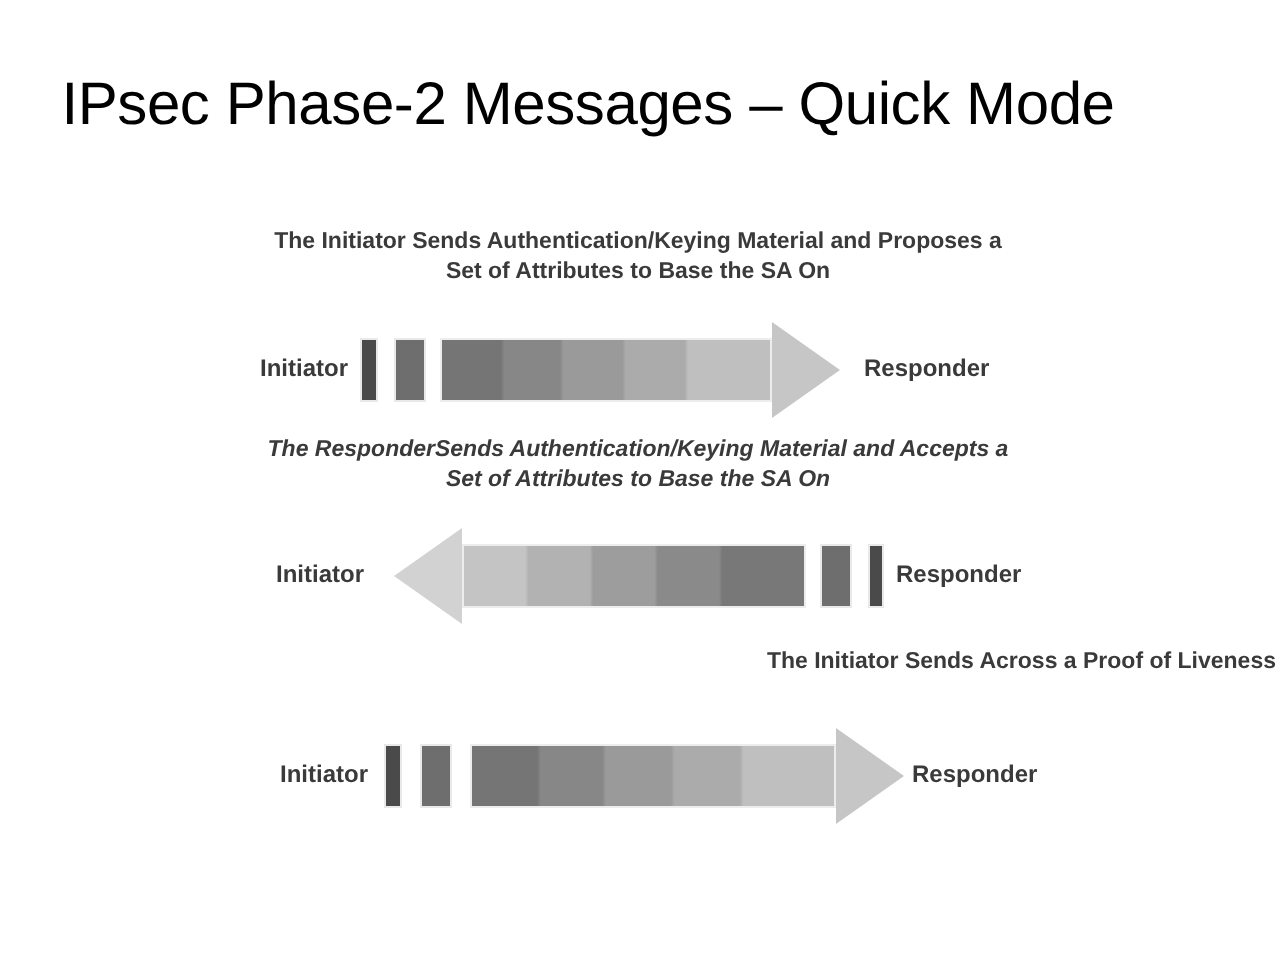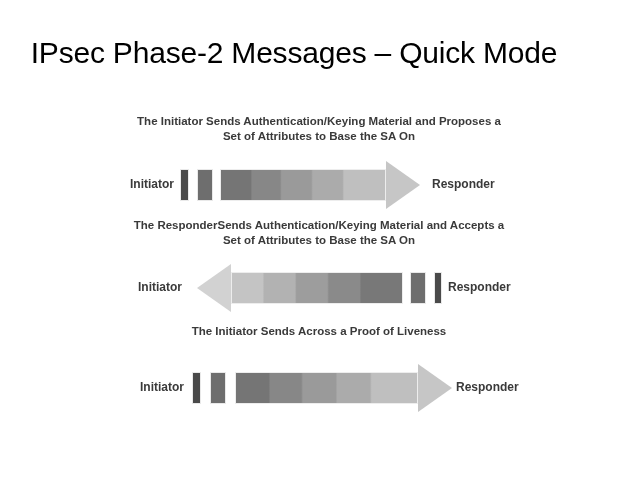--- a/index.html
+++ b/index.html
@@ -56,22 +56,22 @@
     width: 638px;
     text-align: center;
     font-family: "Liberation Sans", sans-serif;
     font-size: 11.5px;
     font-weight: 600;
     line-height: 15px;
     color: #3a3a3a;
   }
   .caption .cap-line { display: block; }
   #msg-row-1 .caption { top: 6px; }
-  #msg-row-2 .caption { top: 6px; }
-  #msg-row-3 .caption { top: 8px; }
+  #msg-row-2 .caption { top: 6px; font-style: italic; }
+  #msg-row-3 .caption { top: 8px; text-align: right; }
 
   
   .endpoint {
     position: absolute;
     font-family: Liberation Sans, sans-serif;
     font-size: 12px;
     font-weight: 600;
     color: #3a3a3a;
     white-space: nowrap;
   }

